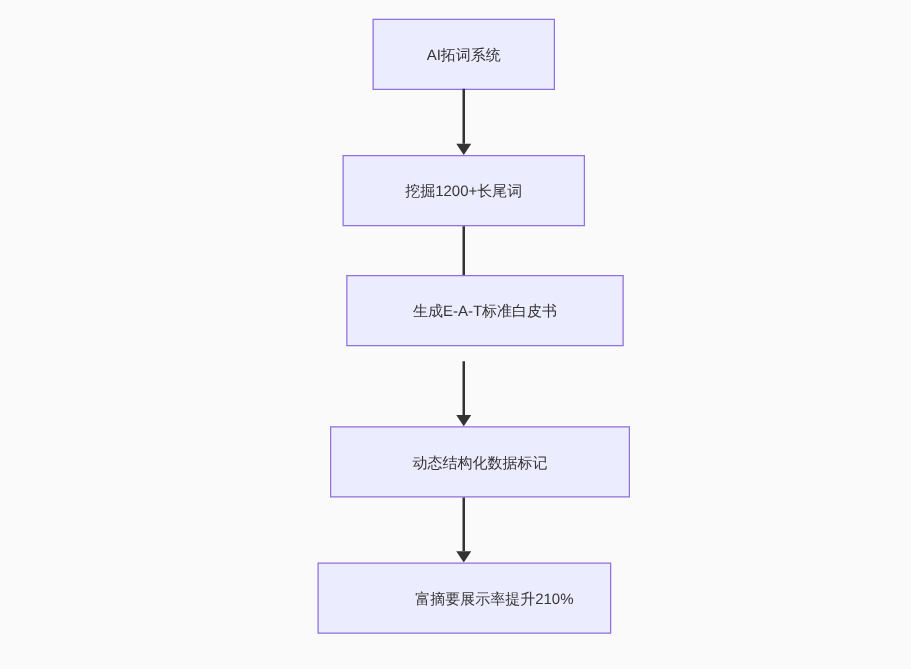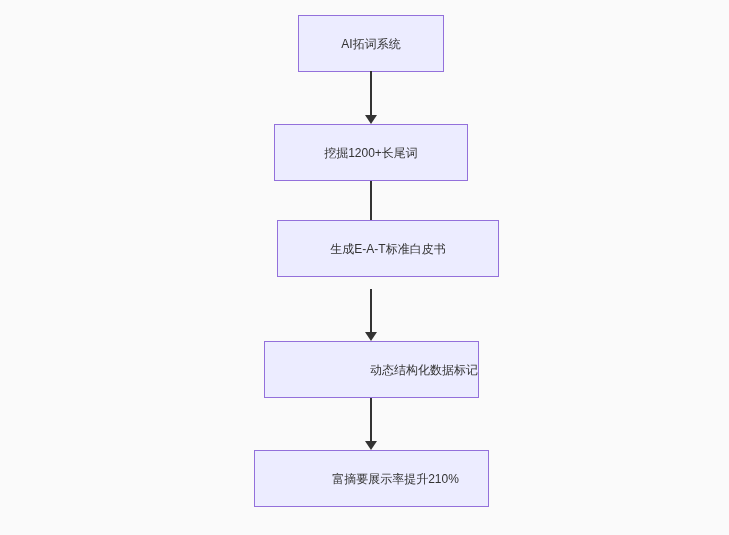--- a/index.html
+++ b/index.html
@@ -77,21 +77,21 @@
 
   <div class="node" style="left:260px; top:220px; width:222px;margin-left:17px;">
     <span>生成E-A-T标准白皮书</span>
   </div>
 
   <div class="arrow" style="left:361px; top:289px; height:52px;">
     <div class="line"></div>
     <div class="head"></div>
   </div>
 
-  <div class="node" style="left:264px; top:341px; width:215px;justify-content:flex-end;">
+  <div class="node" style="left:264px; top:341px; width:240px;">
     <span>动态结构化数据标记</span>
   </div>
 
   <div class="arrow" style="left:361px; top:398px; height:52px;">
     <div class="line"></div>
     <div class="head"></div>
   </div>
 
   <div class="node" style="left:254px; top:450px; width:235px;padding-left:48px;">
     <span>富摘要展示率提升210%</span>

